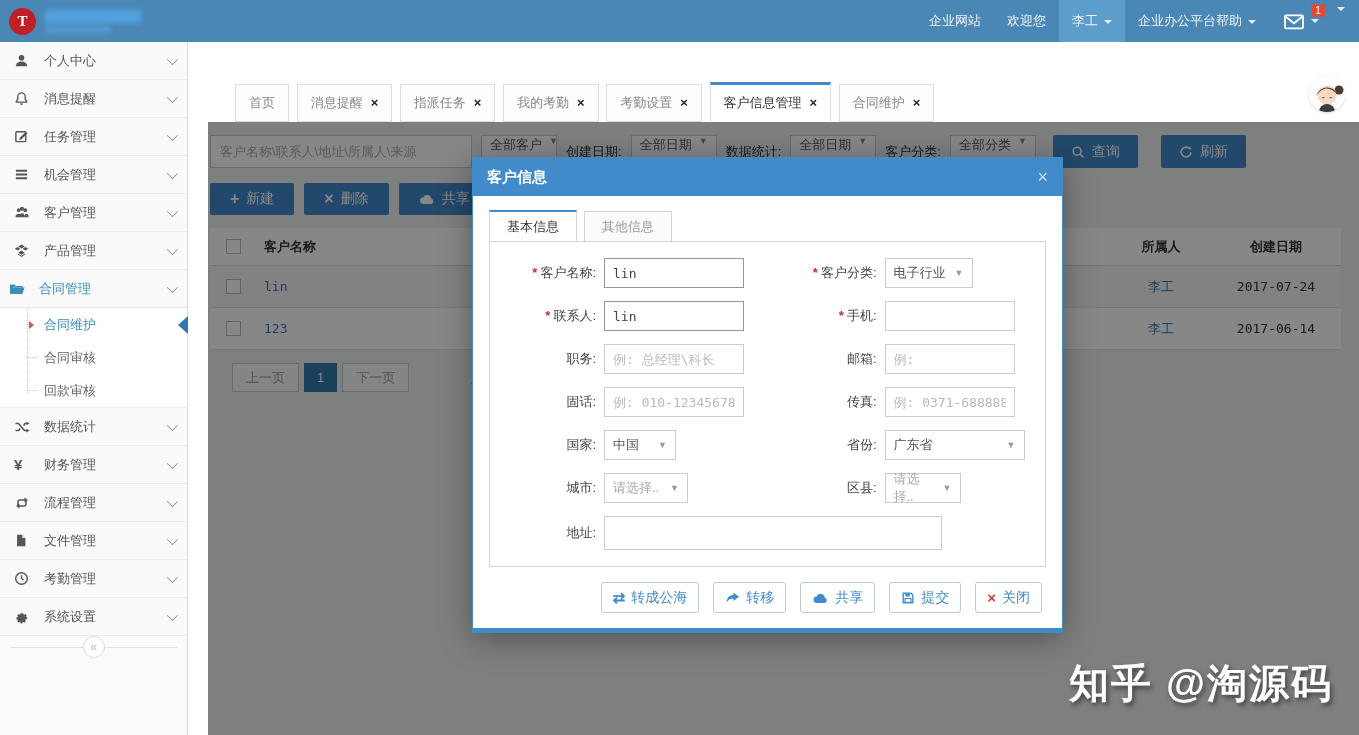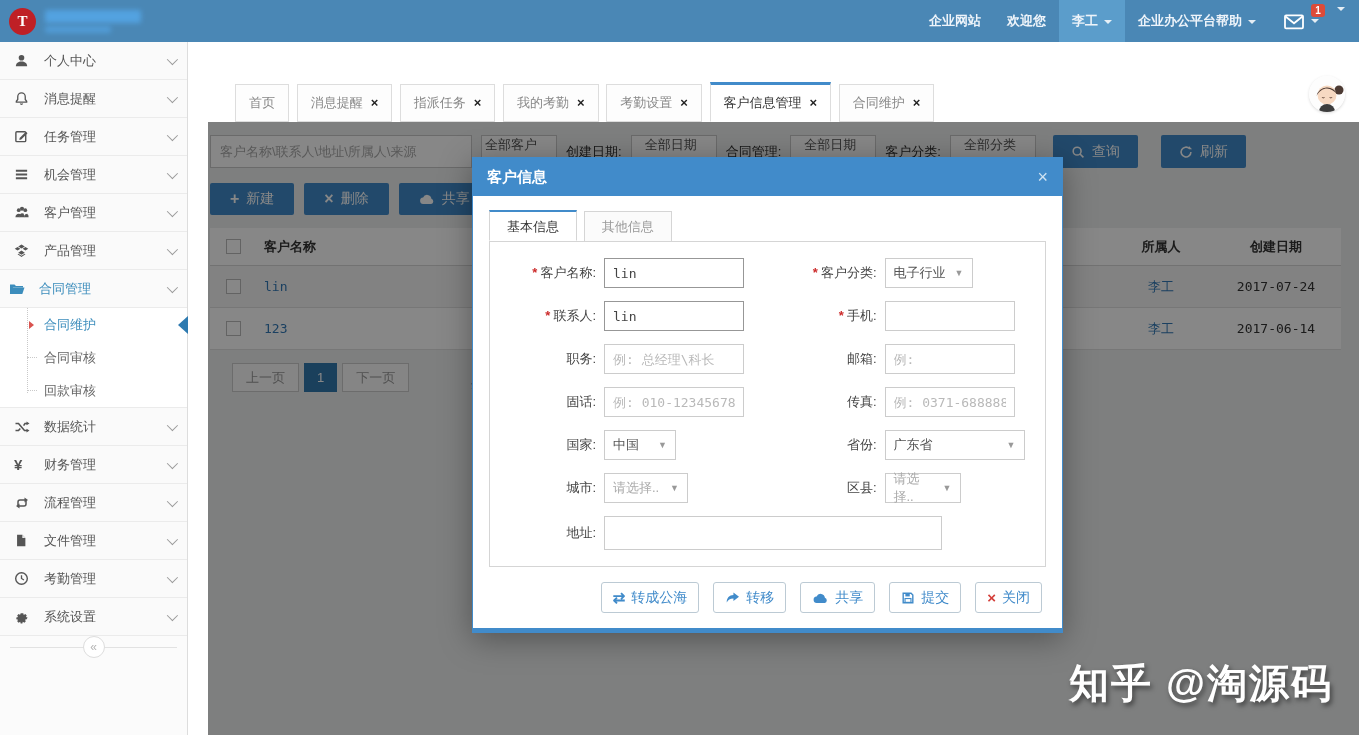--- a/index.html
+++ b/index.html
@@ -8,21 +8,21 @@
   .mono { font-family:"DejaVu Sans Mono",monospace; }
 
   
   .navbar { position:absolute; left:0; top:0; width:1359px; height:42px; background:#4a87b5; display:flex; align-items:center; z-index:20; }
   .brand { display:flex; align-items:center; gap:9px; padding-left:9px; }
   .brand-circle { width:27px; height:27px; border-radius:50%; background:#bf2026; color:#fff; font-weight:bold; font-size:15px; display:flex; align-items:center; justify-content:center; font-family:"Liberation Serif",serif; }
   .brand-blur { display:flex; flex-direction:column; gap:3px; }
   .brand-blur i { display:block; background:#55a7e8; filter:blur(2.5px); opacity:.85; border-radius:2px; }
   .brand-blur .l1 { width:96px; height:13px; }
   .brand-blur .l2 { width:66px; height:7px; opacity:.65; }
-  .nav-right { margin-left:auto; display:flex; align-items:flex-start; height:42px; color:#eef4fa;font-weight:bold; }
+  .nav-right { margin-left:auto; display:flex; align-items:flex-start; height:42px; color:#eef4fa; }
   .nav-item { padding:0 13px; height:42px; line-height:42px; cursor:pointer; white-space:nowrap; }
   .nav-item.active { background:#5b9dcb; }
   .caret { display:inline-block; width:0; height:0; border-left:4px solid transparent; border-right:4px solid transparent; border-top:4px solid rgba(255,255,255,.85); margin-left:6px; vertical-align:middle; }
   .mail-wrap { position:relative; padding:0 8px 0 14px; height:42px; display:flex; align-items:center; cursor:pointer; }
   .mail-badge { position:absolute; top:4px; right:2px; background:#dd4b39; color:#fff; font-size:10px; line-height:13px; min-width:14px; text-align:center; border-radius:3px; padding:0 2px; }
   .nav-caret-only { padding:0 14px 0 4px; cursor:pointer; }
 
   
   .sidebar { position:absolute; left:0; top:42px; width:188px; bottom:0; background:#fbfbfb; border-right:1px solid #ddd; z-index:15; }
   .side-item { height:38px; display:flex; align-items:center; padding:0 12px 0 14px; border-bottom:1px solid #ebebeb; color:#555; cursor:pointer; background:#fafafa; }
@@ -50,21 +50,21 @@
   .tab.active { background:#fff; border-top:3px solid #418bca; color:#333; height:40px; line-height:36px; border-bottom-color:#fff; }
   .avatar { position:absolute; right:14px; top:10px; width:36px; height:36px; border-radius:50%; background:#fff; box-shadow:0 1px 3px rgba(0,0,0,.15); overflow:hidden; cursor:pointer; }
 
   .content { position:absolute; left:0; right:0; top:56px; bottom:0; background:#eef0f0; }
   .overlay { position:absolute; left:0; right:0; top:0; bottom:0; background:rgba(0,0,0,.47); z-index:5; }
 
   
   .filter-row { display:flex; align-items:center; gap:9px; padding:13px 8px 0 2px; }
   .f-input { width:262px; height:33px; border:1px solid #c9c9c9; background:#fff; padding:0 9px; font-size:13px; color:#444; }
   .f-input::placeholder { color:#a9a9a9; }
-  .sel { height:33px; background:#fff; border:1px solid #c9c9c9; display:inline-flex; align-items:flex-end; padding:0 19px; color:#555; cursor:pointer; white-space:nowrap;flex-direction:column; }
+  .sel { height:33px; background:#fff; border:1px solid #c9c9c9; display:inline-flex; align-items:flex-start; padding:0 8px; color:#555; cursor:pointer; white-space:nowrap; }
   .sel .cg { font-size:9px; color:#888; margin-left:7px; }
   .f-label { color:#2d2d2d; white-space:nowrap; }
   .btn-blue { height:33px; background:#418bca; color:#fff; border:none; padding:0 18px; display:inline-flex; align-items:center; gap:7px; font-size:14px; cursor:pointer; border-radius:2px; }
 
   
   .toolbar-row { display:flex; gap:10px; padding:15px 0 0 2px; }
   .btn-tool { height:32px; background:#418bca; color:#fff; border:none; padding:0 20px; display:inline-flex; align-items:center; gap:7px; font-size:14px; cursor:pointer; border-radius:2px; }
   .grid { margin:13px 18px 0 2px; }
   .g-row { display:flex; align-items:center; height:42px; border-bottom:1px solid #e0e0e0; background:#fff; }
   .g-head { font-weight:bold; color:#333; background:#fff; height:38px; border-bottom:1px solid #d8d8d8; }
@@ -320,21 +320,21 @@
       <input class="f-input" placeholder="客户名称\联系人\地址\所属人\来源" style="">
       <span class="sel" style="width:76px;justify-content:space-between;">
           <span>全部客户</span>
           <span class="cg">▼</span>
         </span>
       <span class="f-label">创建日期:</span>
       <span class="sel" style="width:86px;justify-content:space-between;">
           <span>全部日期</span>
           <span class="cg">▼</span>
         </span>
-      <span class="f-label">合同管理:</span>
+      <span class="f-label">数据统计:</span>
       <span class="sel" style="width:86px;justify-content:space-between;">
           <span>全部日期</span>
           <span class="cg">▼</span>
         </span>
       <span class="f-label">客户分类:</span>
       <span class="sel" style="width:86px;justify-content:space-between;">
           <span>全部分类</span>
           <span class="cg">▼</span>
         </span>
       <button class="btn-blue" style="margin-left:8px;">

